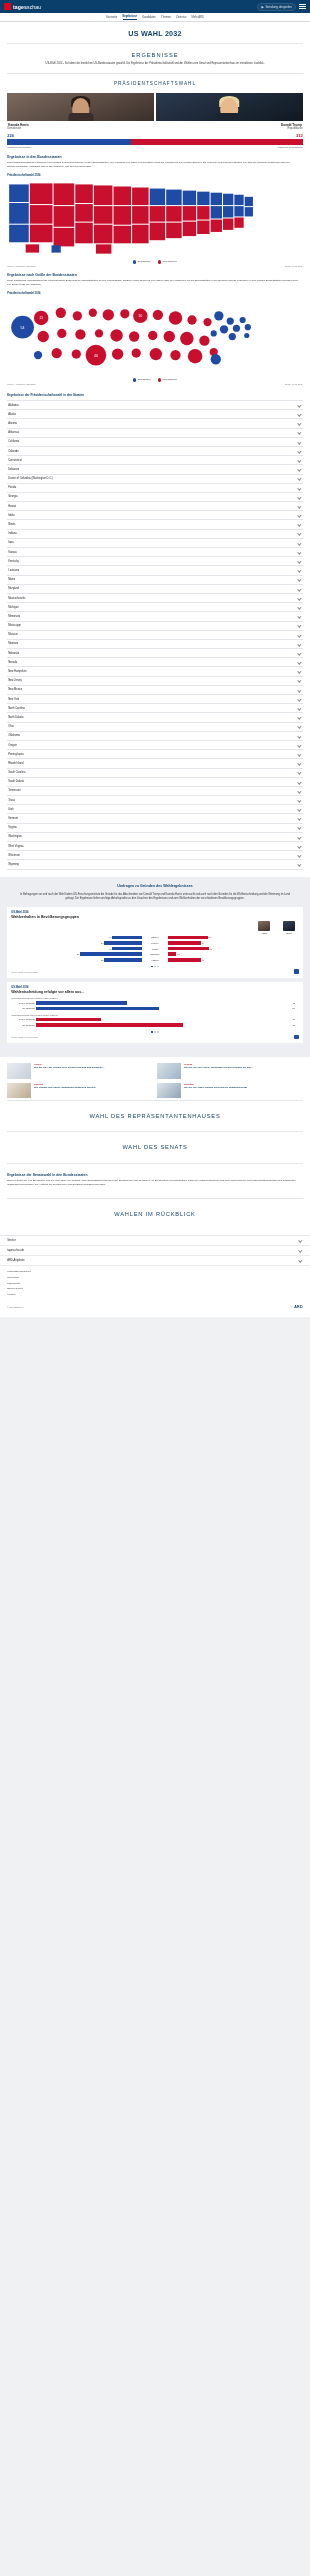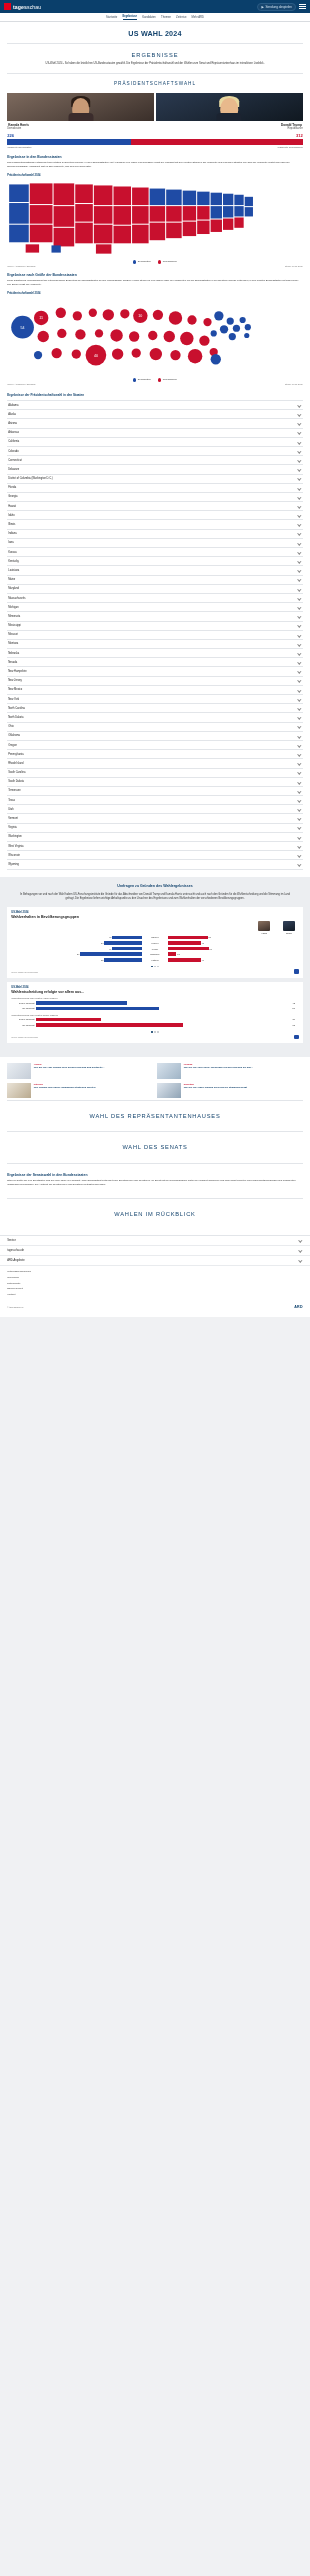--- a/index.html
+++ b/index.html
@@ -187,21 +187,21 @@
 
   <div class="navbar">
     <span>Startseite</span>
     <span class="active">Ergebnisse</span>
     <span>Kandidaten</span>
     <span>Themen</span>
     <span>Zeitreise</span>
     <span>Mehr ARD</span>
   </div>
 
-  <div class="hero-title">US WAHL 2024</div>
+  <div class="hero-title">US WAHL 2032</div>
   <div class="sec-divider"></div>
 
   <div class="block-title">ERGEBNISSE</div>
   <div class="block-sub">US-Wahl 2024 - So haben die knistlichen US-Bundesstaaten gewählt. Die Ergebnisse der Präsidentschaftswahl und der Wahlen zum Senat und Repräsentantenhaus im interaktiven Liveblick.</div>
   <div class="sec-divider"></div>
 
   <div class="sub-title">PRÄSIDENTSCHAFTSWAHL</div>
 
   <div class="cands">
     <div class="cand harris">

